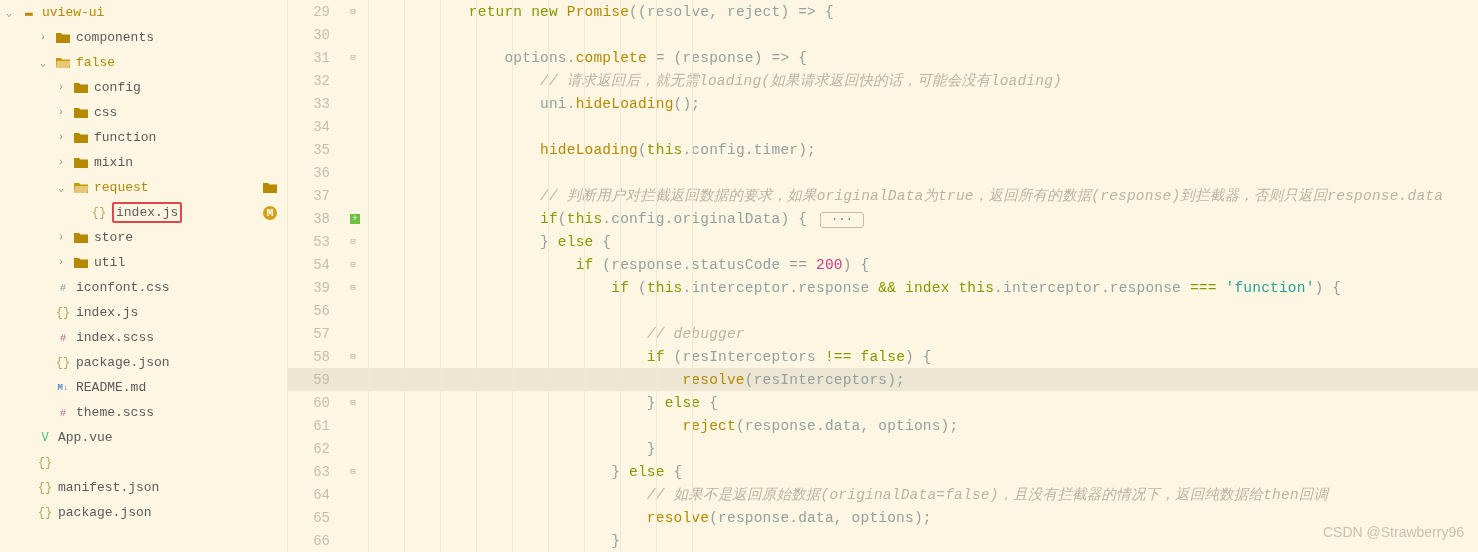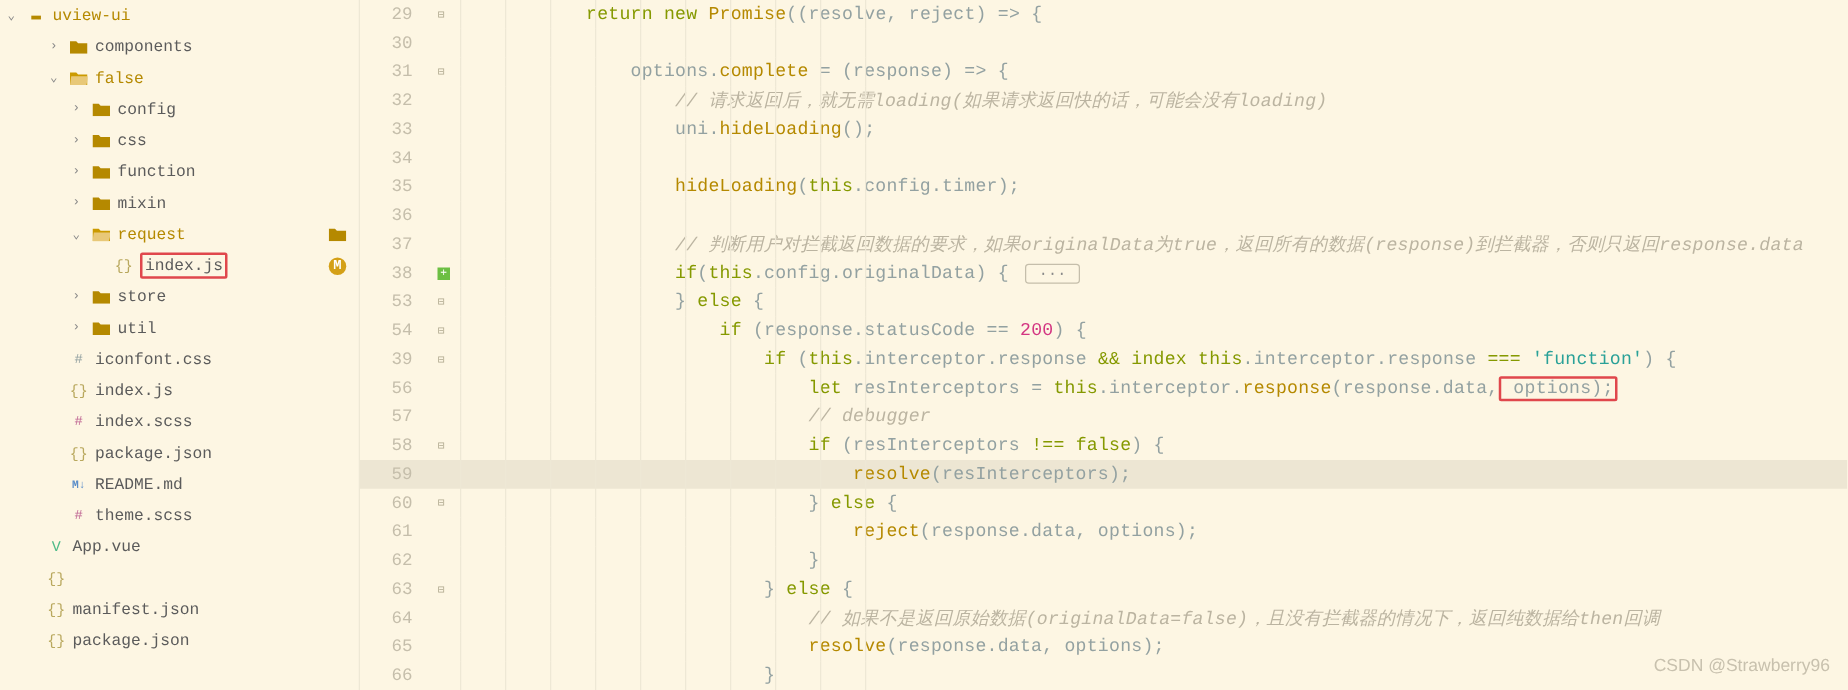--- a/index.html
+++ b/index.html
@@ -415,21 +415,20 @@
         <span class="indent-guide" style="left:152px"></span>
         <span class="indent-guide" style="left:188px"></span>
         <span class="indent-guide" style="left:224px"></span>
         <span class="indent-guide" style="left:260px"></span>
         <span class="indent-guide" style="left:296px"></span>
         <span class="indent-guide" style="left:332px"></span>
         <span class="indent-guide" style="left:368px"></span>
         <span class="indent-guide" style="left:404px"></span>
         <span class="line-num">56</span>
         <span class="fold"></span>
-        <span class="code">                                <span class="let">let</span> resInterceptors = <span class="this">this</span>.interceptor.<span class="fn">response</span>(response.data,<span class="red-box"> options);</span></span>
       </div>
       <div class="line">
         <span class="indent-guide" style="left:80px"></span>
         <span class="indent-guide" style="left:116px"></span>
         <span class="indent-guide" style="left:152px"></span>
         <span class="indent-guide" style="left:188px"></span>
         <span class="indent-guide" style="left:224px"></span>
         <span class="indent-guide" style="left:260px"></span>
         <span class="indent-guide" style="left:296px"></span>
         <span class="indent-guide" style="left:332px"></span>

